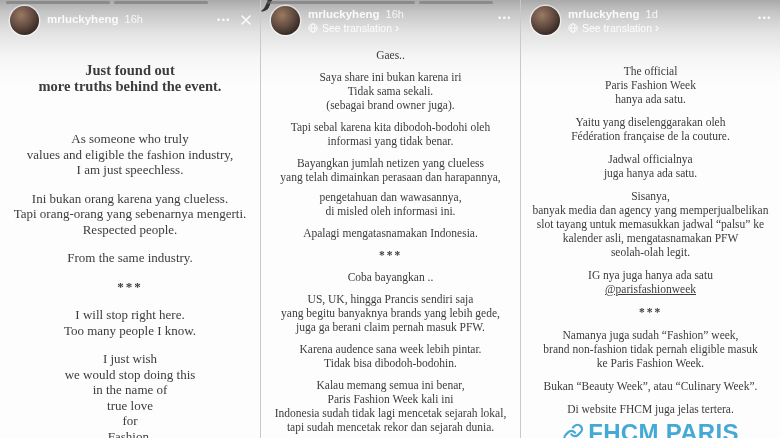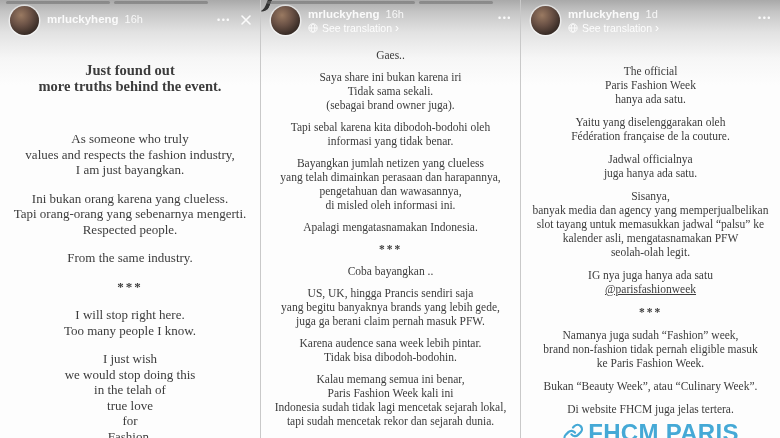--- a/index.html
+++ b/index.html
@@ -92,42 +92,42 @@
         </span>
       </div>
     </div>
     <div class="body p1">
         <div class="para">
           <div class="line" style="color: rgb(60, 60, 60);">Just found out</div>
           <div class="line" style="color: rgb(60, 60, 60);">more truths behind the event.</div>
         </div>
         <div class="para">
           <div class="line" style="color: rgb(60, 60, 60);">As someone who truly</div>
-          <div class="line" style="color: rgb(60, 60, 60);">values and respects the fashion industry,</div>
-          <div class="line" style="color: rgb(60, 60, 60);">I am just bayangkan.</div>
+          <div class="line" style="color: rgb(60, 60, 60);">values and eligible the fashion industry,</div>
+          <div class="line" style="color: rgb(60, 60, 60);">I am just speechless.</div>
         </div>
         <div class="para">
           <div class="line" style="color: rgb(60, 60, 60);">Ini bukan orang karena yang clueless.</div>
           <div class="line" style="color: rgb(60, 60, 60);">Tapi orang-orang yang sebenarnya mengerti.</div>
           <div class="line" style="color: rgb(60, 60, 60);">Respected people.</div>
         </div>
         <div class="para">
           <div class="line" style="color: rgb(60, 60, 60);">From the same industry.</div>
         </div>
         <div class="para">
           <div class="line stars" style="color: rgb(60, 60, 60);">***</div>
         </div>
         <div class="para">
           <div class="line" style="color: rgb(60, 60, 60);">I will stop right here.</div>
           <div class="line" style="color: rgb(60, 60, 60);">Too many people I know.</div>
         </div>
         <div class="para">
           <div class="line" style="color: rgb(60, 60, 60); text-align: center;">I just wish</div>
           <div class="line" style="color: rgb(60, 60, 60);">we would stop doing this</div>
-          <div class="line" style="color: rgb(60, 60, 60);">in the telah of</div>
+          <div class="line" style="color: rgb(60, 60, 60);">in the name of</div>
           <div class="line" style="color: rgb(60, 60, 60);">true love</div>
           <div class="line" style="color: rgb(60, 60, 60);">for</div>
           <div class="line" style="color: rgb(60, 60, 60);">Fashion.</div>
         </div>
       </div>
   </div>
 
   <div class="panel">
     <div class="artifact"></div>
     <div class="progress">
@@ -166,21 +166,21 @@
           <div class="line" style="color: rgb(60, 60, 60);">Tidak sama sekali.</div>
           <div class="line" style="color: rgb(60, 60, 60);">(sebagai brand owner juga).</div>
         </div>
         <div class="para">
           <div class="line" style="color: rgb(60, 60, 60);">Tapi sebal karena kita dibodoh-bodohi oleh</div>
           <div class="line" style="color: rgb(60, 60, 60);">informasi yang tidak benar.</div>
         </div>
         <div class="para">
           <div class="line" style="color: rgb(60, 60, 60);">Bayangkan jumlah netizen yang clueless</div>
           <div class="line" style="color: rgb(60, 60, 60);">yang telah dimainkan perasaan dan harapannya,</div>
-          <div class="line" style="color: rgb(60, 60, 60);">pengetahuan dan wawasannya,</div>
+          <div class="line" style="color: rgb(60, 60, 60); margin-top: 6px;">pengetahuan dan wawasannya,</div>
           <div class="line" style="color: rgb(60, 60, 60);">di misled oleh informasi ini.</div>
         </div>
         <div class="para">
           <div class="line" style="color: rgb(60, 60, 60);">Apalagi mengatasnamakan Indonesia.</div>
         </div>
         <div class="para">
           <div class="line stars" style="color: rgb(60, 60, 60);">***</div>
         </div>
         <div class="para">
           <div class="line" style="color: rgb(60, 60, 60);">Coba bayangkan ..</div>

